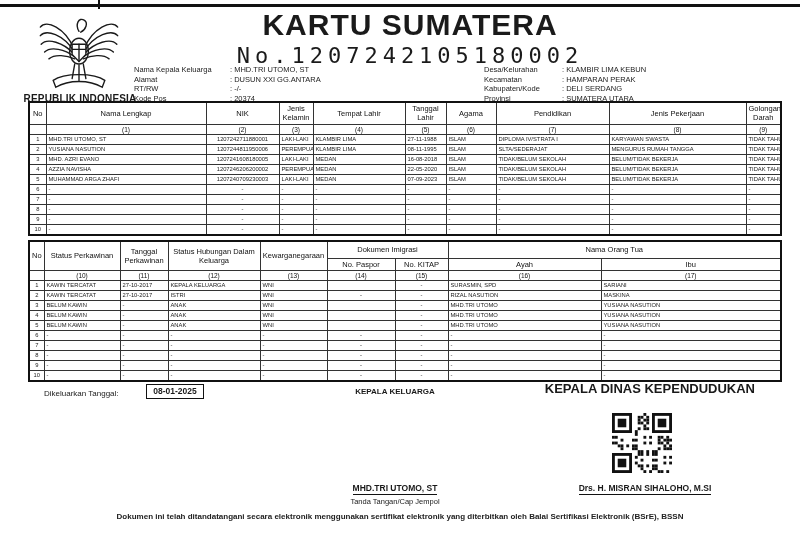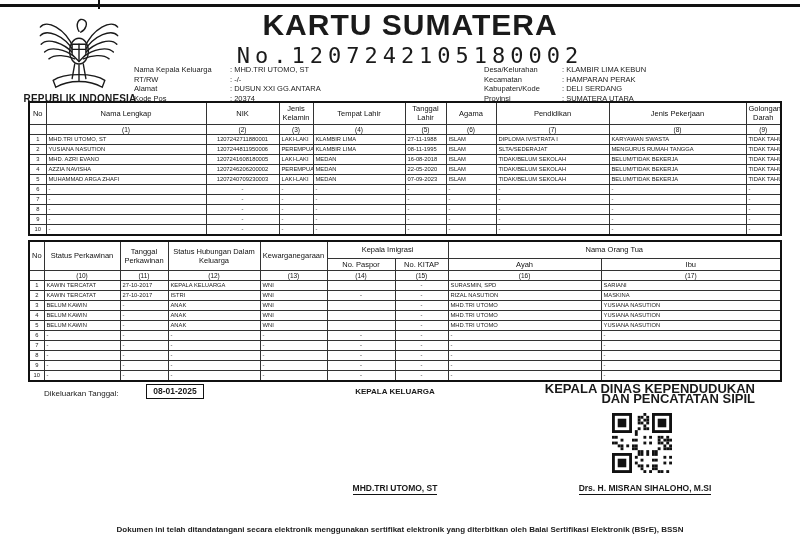--- a/index.html
+++ b/index.html
@@ -45,21 +45,21 @@
   .kk-head-label { position:absolute; left:300px; top:387px; width:190px; text-align:center; font-size:8px; font-weight:bold; }
   .official-title { position:absolute; left:535px; top:384px; width:220px; text-align:right; font-size:13px; font-weight:bold; line-height:10px; }
   .qr { position:absolute; left:612px; top:413px; width:60px; height:60px; }
 
   .sig-block { position:absolute; top:477px; text-align:center; }
   .sig-head { left:290px; width:210px; }
   .sig-official { left:535px; width:220px; }
   .sig-name { display:inline-block; font-size:8.5px; font-weight:bold; border-bottom:1px solid #111; padding-bottom:1px; white-space:nowrap; }
   .sig-caption { font-size:7.5px; margin-top:2px; }
 
-  .disclaimer { position:absolute; left:0; top:525px; width:100%; text-align:center; font-size:8px; font-weight:bold; color:#222; }
+  .disclaimer { position:absolute; left:0; top:512px; width:100%; text-align:center; font-size:8px; font-weight:bold; color:#222; }
 </style>
 </head>
 <body>
 
 <div class="page">
 
   <div class="topline"></div>
   <div class="toptick"></div>
 
   <div class="emblem">
@@ -89,22 +89,22 @@
 
   <div class="title-block">
     <div class="kk-title">KARTU SUMATERA</div>
     <div class="kk-number">
       <span class="no-label">No.</span><span>1207242105180002</span>
     </div>
   </div>
 
   <div class="fields left">
     <div class="frow"><span class="lbl">Nama Kepala Keluarga</span><span>: MHD.TRI UTOMO, ST</span></div>
+    <div class="frow"><span class="lbl">Alamat</span><span>: DUSUN XXI GG.ANTARA</span></div>
     <div class="frow"><span class="lbl">RT/RW</span><span>: -/-</span></div>
-    <div class="frow"><span class="lbl">Alamat</span><span>: DUSUN XXI GG.ANTARA</span></div>
     <div class="frow"><span class="lbl">Kode Pos</span><span>: 20374</span></div>
   </div>
   <div class="fields right">
     <div class="frow"><span class="lbl">Desa/Kelurahan</span><span>: KLAMBIR LIMA KEBUN</span></div>
     <div class="frow"><span class="lbl">Kecamatan</span><span>: HAMPARAN PERAK</span></div>
     <div class="frow"><span class="lbl">Kabupaten/Kode</span><span>: DELI SERDANG</span></div>
     <div class="frow"><span class="lbl">Provinsi</span><span>: SUMATERA UTARA</span></div>
   </div>
 
   <table id="table1">
@@ -282,21 +282,21 @@
         <col style="width:153px">
         <col style="width:180px">
     </colgroup>
     <thead>
       <tr class="t2r1">
         <th rowspan="2">No</th>
         <th rowspan="2" style="white-space:normal">Status Perkawinan</th>
         <th rowspan="2" style="white-space:normal">Tanggal Perkawinan</th>
         <th rowspan="2" style="white-space:normal">Status Hubungan Dalam Keluarga</th>
         <th rowspan="2" style="white-space:normal">Kewarganegaraan</th>
-        <th colspan="2">Kepala Imigrasi</th>
+        <th colspan="2">Dokumen Imigrasi</th>
         <th colspan="2">Nama Orang Tua</th>
       </tr>
       <tr class="t2r2">
         <th>No. Paspor</th>
         <th>No. KITAP</th>
         <th>Ayah</th>
         <th>Ibu</th>
       </tr>
       <tr class="hrow-num">
         <th></th>
@@ -424,21 +424,20 @@
       </tbody>
   </table>
 
   <div class="issued-label">Dikeluarkan Tanggal:</div>
   <div class="issued-box">08-01-2025</div>
 
   <div class="kk-head-label">KEPALA KELUARGA</div>
 
   <div class="official-title">
     <div>KEPALA DINAS KEPENDUDUKAN</div>
-    <div>DAN PENCATATAN SIPIL</div>
   </div>
 
   <div class="qr"><svg width="60" height="60" viewBox="0 0 60 60" xmlns="http://www.w3.org/2000/svg">
         <rect width="60" height="60" fill="#fff"></rect>
         <rect x="31.43" y="0.00" width="2.86" height="2.86" fill="#111"></rect>
         <rect x="25.71" y="2.86" width="2.86" height="2.86" fill="#111"></rect>
         <rect x="28.57" y="2.86" width="2.86" height="2.86" fill="#111"></rect>
         <rect x="34.29" y="2.86" width="2.86" height="2.86" fill="#111"></rect>
         <rect x="25.71" y="5.71" width="2.86" height="2.86" fill="#111"></rect>
         <rect x="31.43" y="5.71" width="2.86" height="2.86" fill="#111"></rect>
@@ -525,20 +524,21 @@
         <rect x="40" y="0" width="20" height="20" fill="#111"></rect>
         <rect x="42.85714285714286" y="2.857142857142857" width="14.285714285714286" height="14.285714285714286" fill="#fff"></rect>
         <rect x="45.714285714285715" y="5.714285714285714" width="8.571428571428571" height="8.571428571428571" fill="#111"></rect>
         <rect x="0" y="40" width="20" height="20" fill="#111"></rect>
         <rect x="2.857142857142857" y="42.85714285714286" width="14.285714285714286" height="14.285714285714286" fill="#fff"></rect>
         <rect x="5.714285714285714" y="45.714285714285715" width="8.571428571428571" height="8.571428571428571" fill="#111"></rect>
       </svg></div>
 
   <div class="sig-block sig-head">
     <span class="sig-name">MHD.TRI UTOMO, ST</span>
+    <div class="sig-caption">Tanda Tangan/Cap Jempol</div>
   </div>
 
   <div class="sig-block sig-official">
     <span class="sig-name">Drs. H. MISRAN SIHALOHO, M.SI</span>
   </div>
 
   <div class="disclaimer">Dokumen ini telah ditandatangani secara elektronik menggunakan sertifikat elektronik yang diterbitkan oleh Balai Sertifikasi Elektronik (BSrE), BSSN</div>
 
 </div>
 

